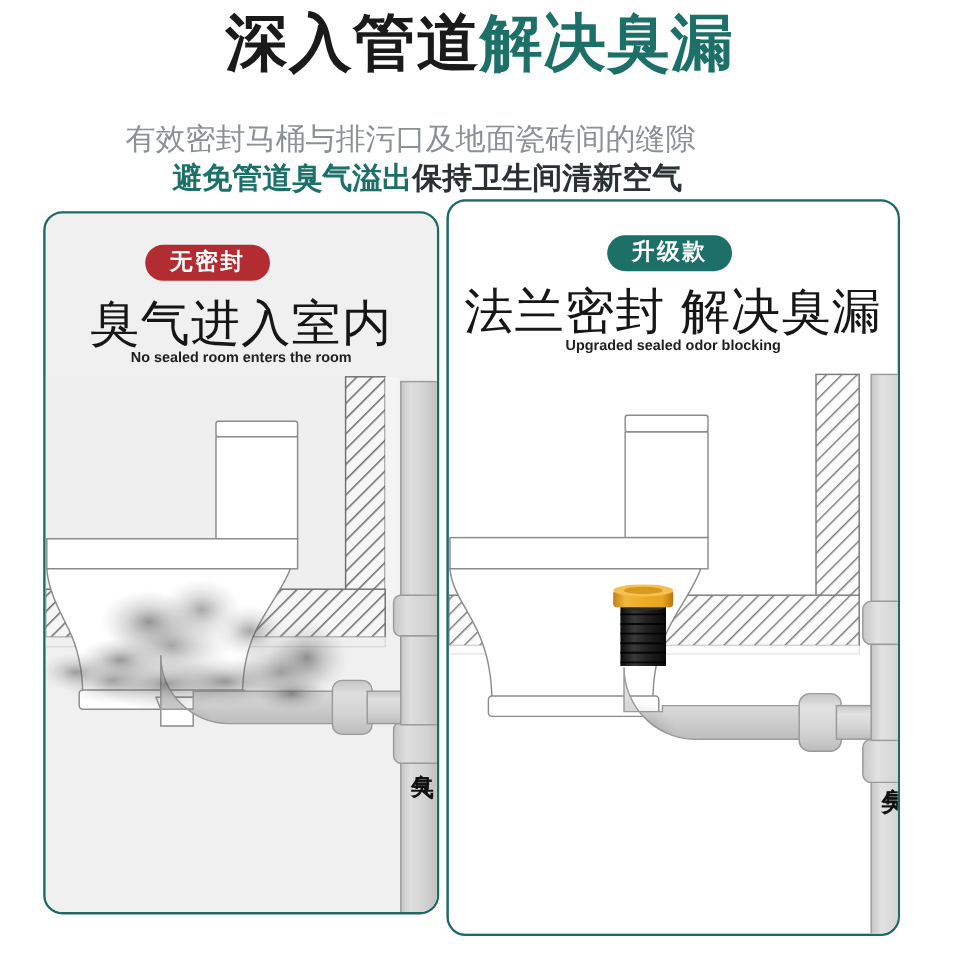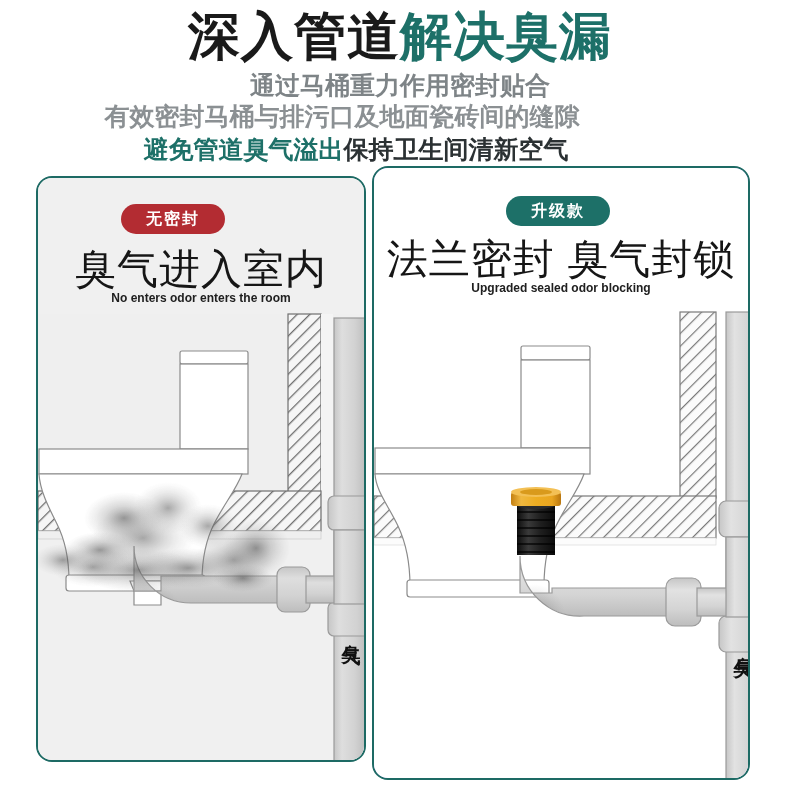--- a/index.html
+++ b/index.html
@@ -21,21 +21,21 @@
   }
   #main-title .t-dark { color:#1a1a1a; }
   #main-title .t-teal { color:#1d7068; }
 
   #sub1 {
     position:absolute; left:0; top:70px; width:800px;
     font-size:25px; font-weight:bold; color:#7e8487; line-height:30px;
   }
   #sub2 {
     position:absolute; left:0; top:101px; width:684px;
-    font-size:25px; font-weight:bold; color:#8b9093; line-height:30px;
+    font-size:25px; font-weight:normal; color:#8b9093; line-height:30px;
   }
   #sub3 {
     position:absolute; left:0; top:134px; width:712px;
     font-size:25px; font-weight:bold; line-height:30px; white-space:nowrap;
   }
   #sub3 .t-teal { color:#1d7068; }
   #sub3 .t-dark { color:#2b3133; }
 
   
   .panel { position:absolute; overflow:hidden; }
@@ -50,21 +50,21 @@
     left:372px; top:166px; width:378px; height:614px;
     background:#c4b5fd;
     border:2px solid #1d6a64;
     border-radius:16px;
     z-index:5;
   }
 
   
   .badge {
     position:absolute; height:30px; border-radius:15px;
-    color:#ffffff; font-size:16px; font-weight:bold;
+    color:#ffffff; font-size:19px; font-weight:bold;
     line-height:30px; text-align:center; letter-spacing:2px;
     z-index:3;
   }
   #badge-left { left:83px; top:26px; width:104px; background:#b32c32; }
   #badge-right { left:132px; top:28px; width:104px; background:#1d7068; }
 
   .panel-title {
     position:absolute; width:100%; text-align:center;
     font-size:41px; font-weight:normal; color:#161616;
     white-space:nowrap; letter-spacing:1px; z-index:3;
@@ -83,21 +83,20 @@
   .scene { position:absolute; left:0; top:0; width:100%; height:100%; }
   .scene svg { display:block; }
 </style>
 </head>
 <body>
 
 <div id="header">
   <div id="main-title">
     <span class="t-dark">深入管道</span><span class="t-teal">解决臭漏</span>
   </div>
-  <div id="sub1">通过马桶重力作用密封贴合</div>
   <div id="sub2">有效密封马桶与排污口及地面瓷砖间的缝隙</div>
   <div id="sub3">
     <span class="t-teal">避免管道臭气溢出</span><span class="t-dark">保持卫生间清新空气</span>
   </div>
 </div>
 
 <div class="panel" id="panel-left">
 
   <div class="scene">
     <svg width="330" height="586" viewBox="0 0 330 586" xmlns="http://www.w3.org/2000/svg">
@@ -202,21 +201,21 @@
         <ellipse cx="62" cy="372" rx="36" ry="18" fill="url(#smokeA)"></ellipse>
         <ellipse cx="170" cy="348" rx="30" ry="22" fill="url(#smokeB)"></ellipse>
         <ellipse cx="25" cy="382" rx="30" ry="16" fill="url(#smokeB)"></ellipse>
         <ellipse cx="205" cy="400" rx="30" ry="14" fill="url(#smokeA)"></ellipse>
       </g>
     </svg>
   </div>
 
   <div class="badge" id="badge-left">无密封</div>
   <div class="panel-title" id="title-left">臭气进入室内</div>
-  <div class="panel-sub" id="subtitle-left">No enters odor enters the room</div>
+  <div class="panel-sub" id="subtitle-left">No sealed room enters the room</div>
 
   <div style="position:absolute; left:306px; top:452px; width:20px; font-size:19px; font-weight:bold; color:#111; writing-mode:vertical-rl; letter-spacing:2px; z-index:4;">臭气</div>
 </div>
 
 <div class="panel" id="panel-right">
 
   <div class="scene">
     <svg width="398" height="614" viewBox="0 0 398 614" xmlns="http://www.w3.org/2000/svg">
       <defs>
         <pattern id="hatchR" width="9" height="9" patternTransform="rotate(45)" patternUnits="userSpaceOnUse">
@@ -319,17 +318,17 @@
 
       <g>
         <rect x="137" y="324" width="50" height="14" rx="3" fill="url(#goldG)"></rect>
         <ellipse cx="162" cy="324" rx="25" ry="5" fill="#f3c055"></ellipse>
         <ellipse cx="162" cy="324" rx="16" ry="3" fill="#d99a1c"></ellipse>
       </g>
     </svg>
   </div>
 
   <div class="badge" id="badge-right">升级款</div>
-  <div class="panel-title" id="title-right">法兰密封 臭气封锁</div>
+  <div class="panel-title" id="title-right">法兰密封 解决臭漏</div>
   <div class="panel-sub" id="subtitle-right">Upgraded sealed odor blocking</div>
 
   <div style="position:absolute; left:362px; top:472px; width:22px; font-size:21px; font-weight:bold; color:#111; writing-mode:vertical-rl; letter-spacing:2px; z-index:4;">臭气</div>
 </div>
 
 </body></html>

